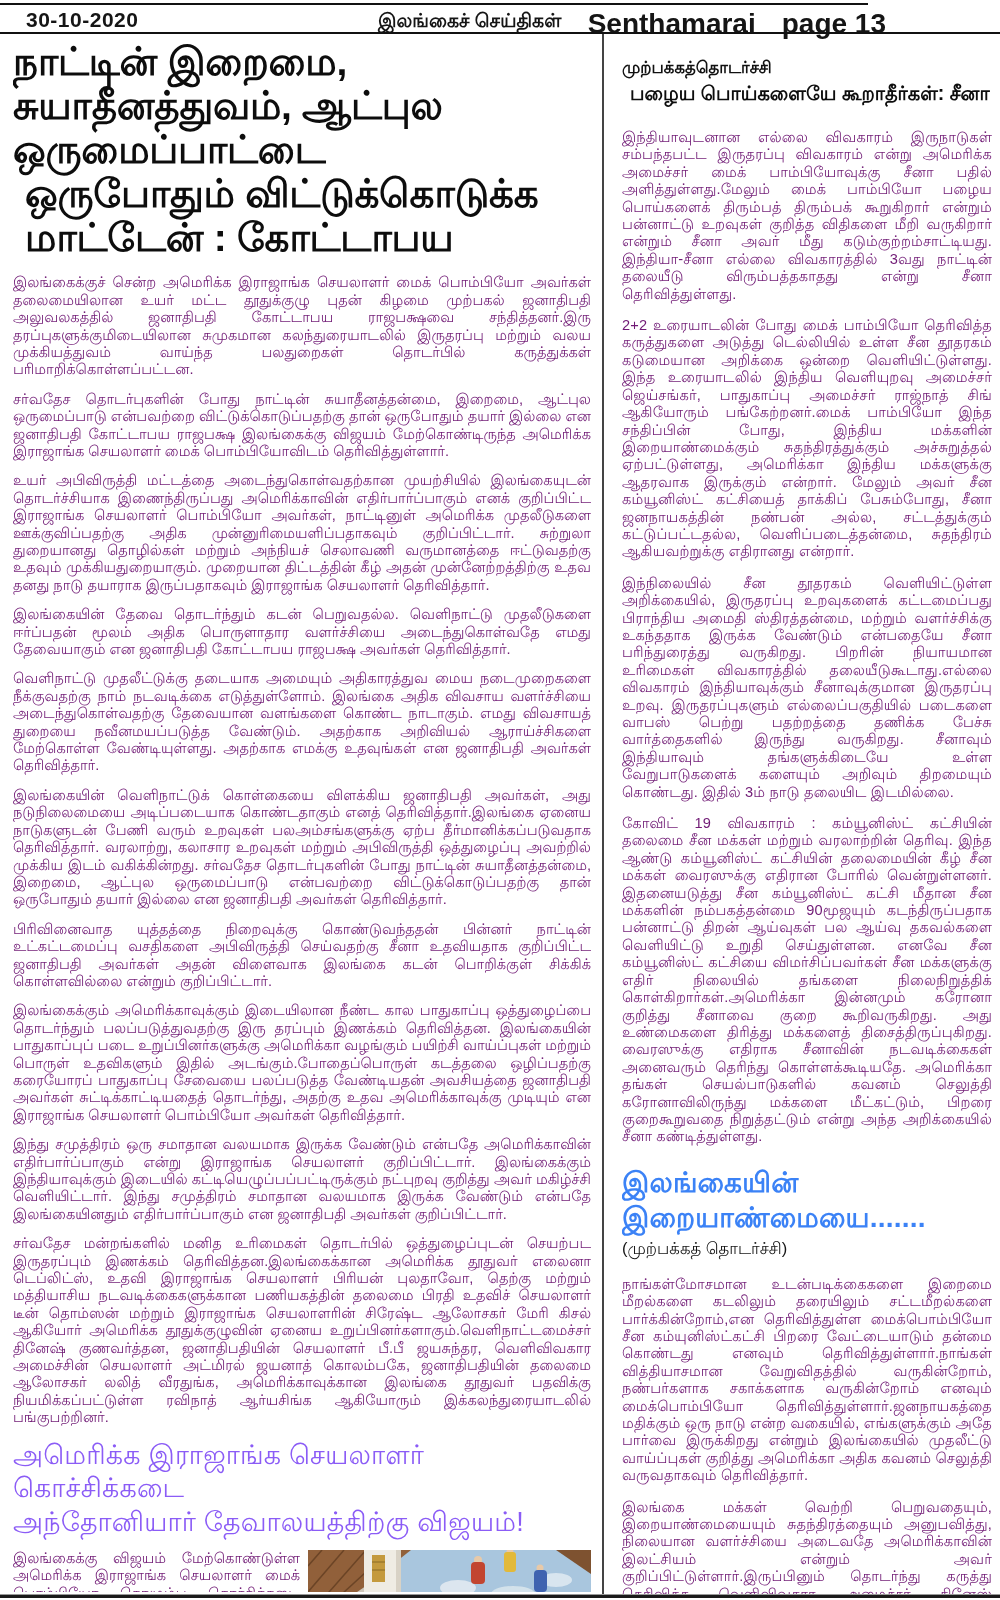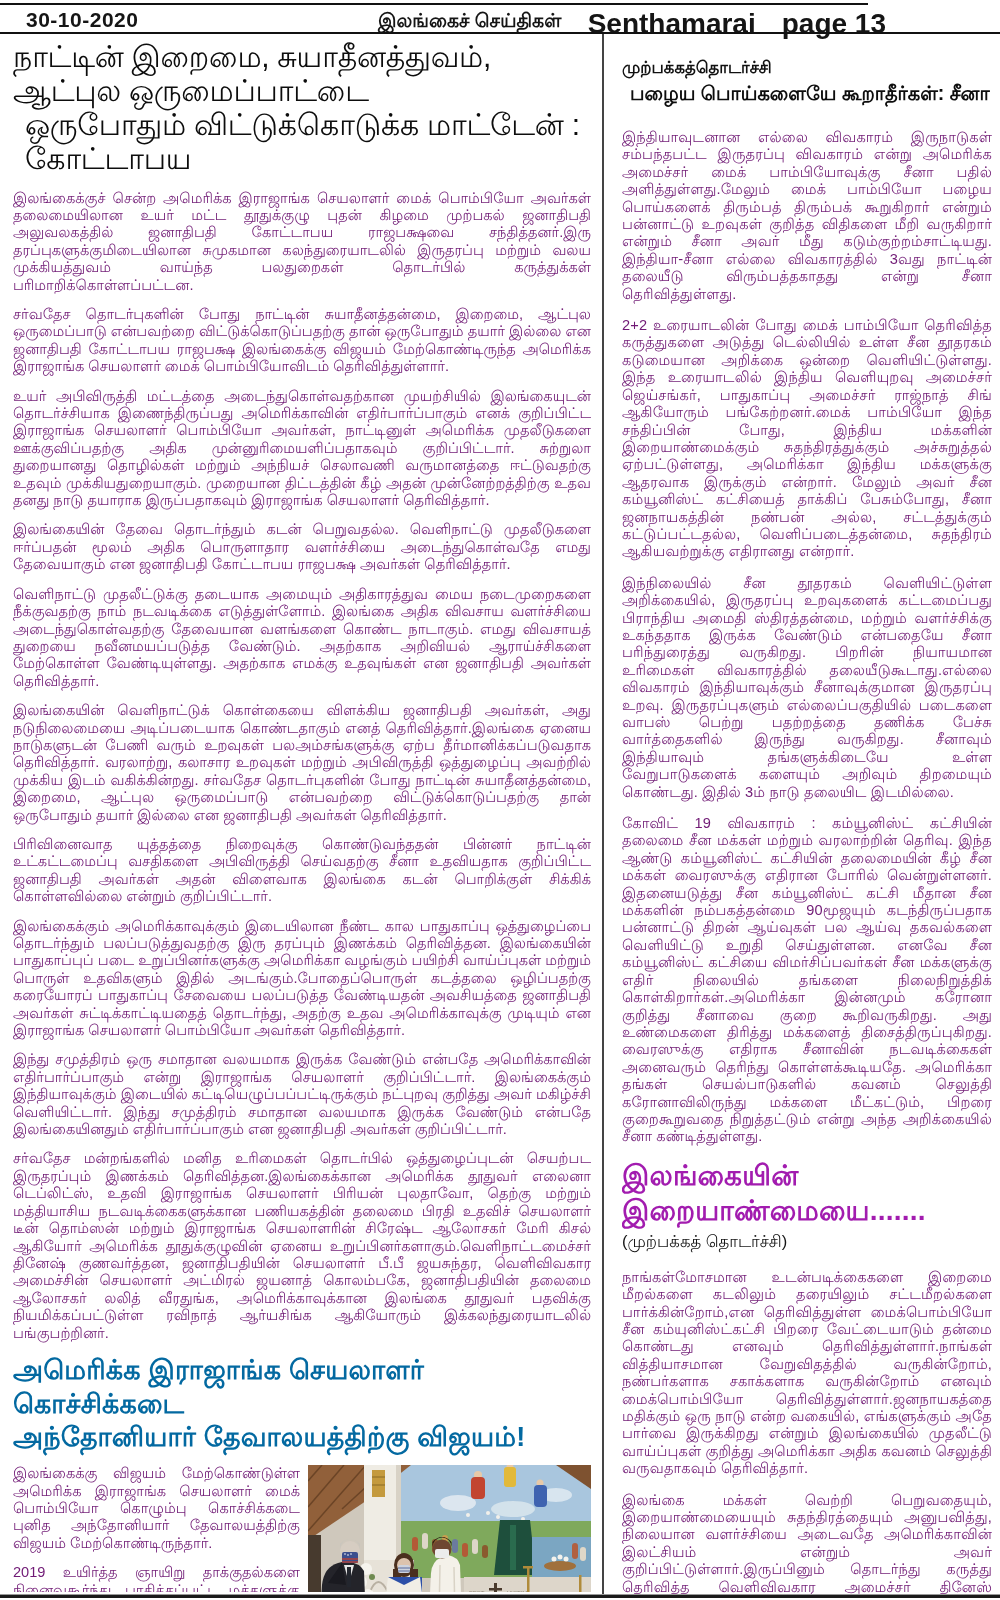--- a/index.html
+++ b/index.html
@@ -14,38 +14,38 @@
   .m-date{position:absolute;left:18px;top:0;font-size:21px;font-weight:bold;letter-spacing:.5px;}
   .m-center{position:absolute;left:370px;top:2px;font-size:19px;font-weight:bold;}
   .m-right{position:absolute;right:22px;top:0;font-size:28px;font-weight:bold;}
   .m-right .gap{display:inline-block;width:26px;}
   .head-rule{position:absolute;top:32px;left:0;width:1000px;height:2px;background:#111;}
   .v-divider{position:absolute;top:34px;left:602px;width:2px;height:1560px;background:#444;}
   .bottom-rule{position:absolute;top:1594px;left:0;width:1000px;height:3px;background:#1a1a1a;border-top:1px solid #999;}
   
   .col-left{position:absolute;left:13px;top:40px;width:578px;height:1552px;overflow:hidden;}
   h1.main-head{
-    margin:0 0 14px 0;font-size:30px;line-height:1.13;font-weight:400;color:#0d0d0d;letter-spacing:-0.3px;
+    margin:0 0 14px 0;font-size:39px;line-height:1.13;font-weight:700;color:#0d0d0d;letter-spacing:-0.3px;
   }
   h1.main-head .l2{display:block;padding-left:12px;}
   .body-p{font-size:14.6px;line-height:17.4px;text-align:justify;margin:0 0 12px 0;color:#701a75;}
   h2.sub-head{
-    margin:8px 0 10px 0;font-size:27px;line-height:1.25;font-weight:700;color:#0369a1;letter-spacing:.2px;
+    margin:8px 0 10px 0;font-size:27px;line-height:1.25;font-weight:400;color:#8b5cf6;letter-spacing:.2px;
   }
   .church-bottom{display:flex;gap:8px;align-items:flex-start;}
   .church-text{width:287px;}
   .photo-frame{width:283px;height:211px;flex:none;}
   .photo-frame svg{display:block;}
   
   .col-right{position:absolute;left:622px;top:42px;width:370px;height:1552px;overflow:hidden;}
   .kicker{font-size:16.5px;font-weight:700;margin:16px 0 3px 0;color:#111;}
   h3.china-head{margin:0 0 22px 8px;font-size:19.5px;font-weight:800;color:#0d0d0d;}
   .col-right .body-p{letter-spacing:.15px;}
   .col-right .p-gap{margin-bottom:14px;}
-  h2.sov-head{margin:14px 0 2px 0;font-size:28px;font-weight:800;color:#a21caf;letter-spacing:.2px;}
+  h2.sov-head{margin:21px 0 2px 0;font-size:28px;font-weight:800;color:#3b82f6;letter-spacing:.2px;}
   .sov-note{font-size:16.5px;margin:0 0 16px 0;color:#151515;}
 </style>
 </head>
 <body>
 
 <div class="page">
 
   <div class="top-rule"></div>
 
   <div class="masthead">

